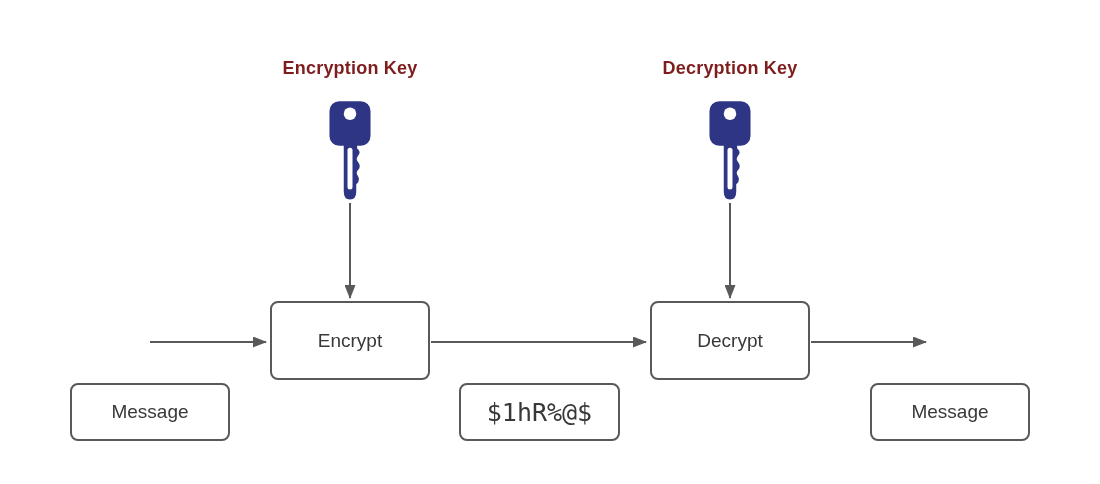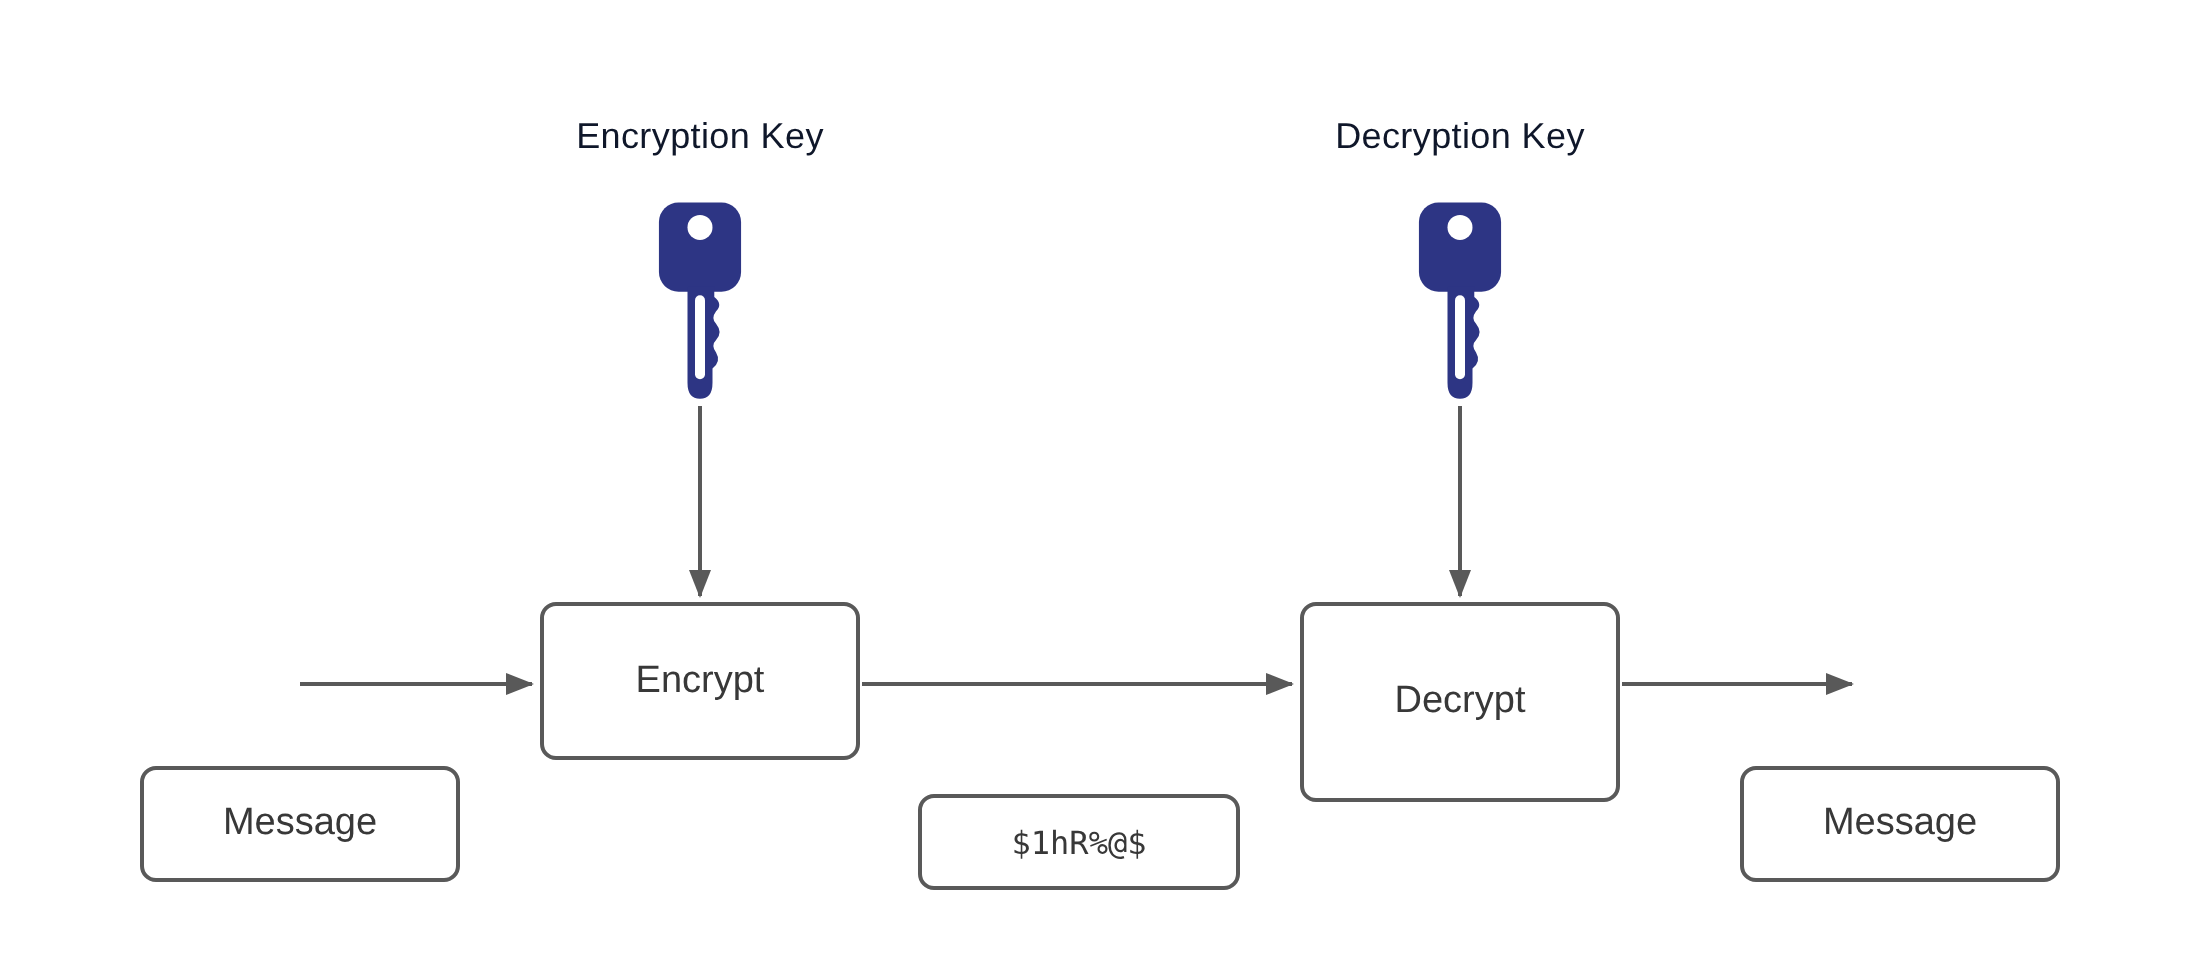--- a/index.html
+++ b/index.html
@@ -30,42 +30,43 @@
     top: 100px;
   }
   .key-encrypt { left: 325px; }
   .key-decrypt { left: 705px; }
   .key-label {
     position: absolute;
     top: 58px;
     width: 220px;
     text-align: center;
     font-size: 18px;
-    color: #0f172a;
+    color: #7f1d1d;
     letter-spacing: 0.2px;
+    font-weight: bold;
   }
   .label-encrypt-key { left: 240px; }
   .label-decrypt-key { left: 620px; }
   .node {
     position: absolute;
     box-sizing: border-box;
     background: #ffffff;
     border: 2px solid #595959;
     border-radius: 8px;
     display: flex;
     align-items: center;
     justify-content: center;
     font-size: 19px;
     color: #383838;
   }
   .node-encrypt  { left: 270px; top: 301px; width: 160px; height: 79px; text-align: center; }
-  .node-decrypt  { left: 650px; top: 301px; width: 160px; height: 100px; text-align: center; }
+  .node-decrypt  { left: 650px; top: 301px; width: 160px; height: 79px; text-align: center; }
   .node-msg-in   { left: 70px;  top: 383px; width: 160px; height: 58px; }
-  .node-cipher   { left: 459px; top: 397px; width: 161px; height: 48px;
-                   font-family: "DejaVu Sans Mono", monospace; font-size: 16px; }
+  .node-cipher   { left: 459px; top: 383px; width: 161px; height: 58px;
+                   font-family: "DejaVu Sans Mono", monospace; font-size: 25px; }
   .node-msg-out  { left: 870px; top: 383px; width: 160px; height: 58px; }
 </style>
 </head>
 <body>
 
 <div class="canvas">
 
   <svg class="layer" viewBox="0 0 1100 484" xmlns="http://www.w3.org/2000/svg">
     <defs>
       <marker id="ah" markerUnits="userSpaceOnUse" markerWidth="14" markerHeight="11" refX="13" refY="5.5" orient="auto">

